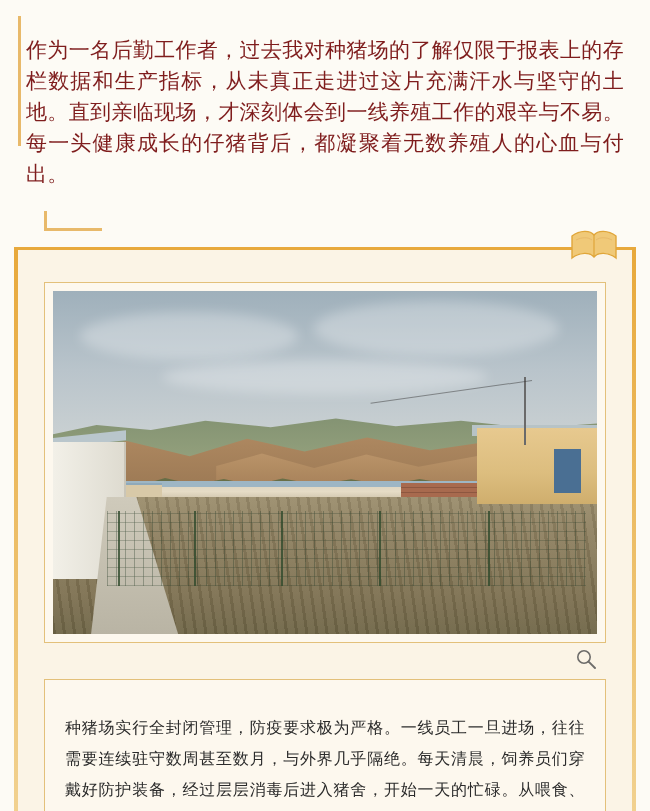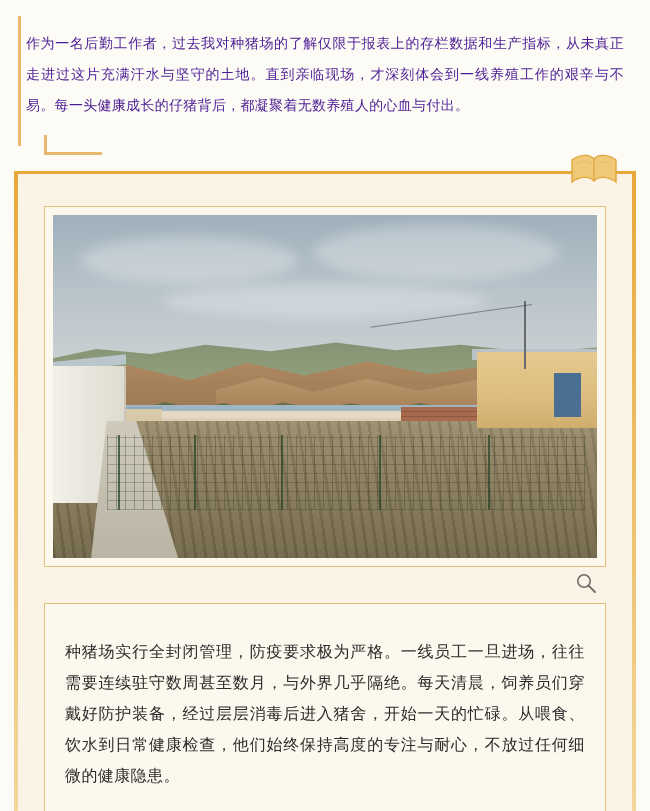--- a/index.html
+++ b/index.html
@@ -24,23 +24,23 @@
   .intro-bar {
     position: absolute;
     left: 18px;
     top: 16px;
     width: 3px;
     height: 130px;
     background: #e8b96a;
   }
   .intro-text {
     font-family: "Liberation Serif", serif;
-    font-size: 14px;
+    font-size: 21px;
     line-height: 31px;
-    color: #4c1d95;
+    color: #7f1d1d;
     letter-spacing: 0.3px;
     text-align: justify;
   }
   .intro-foot {
     position: relative;
     height: 22px;
     margin-top: 6px;
   }
   .intro-foot .seg-a {
     position: absolute;

